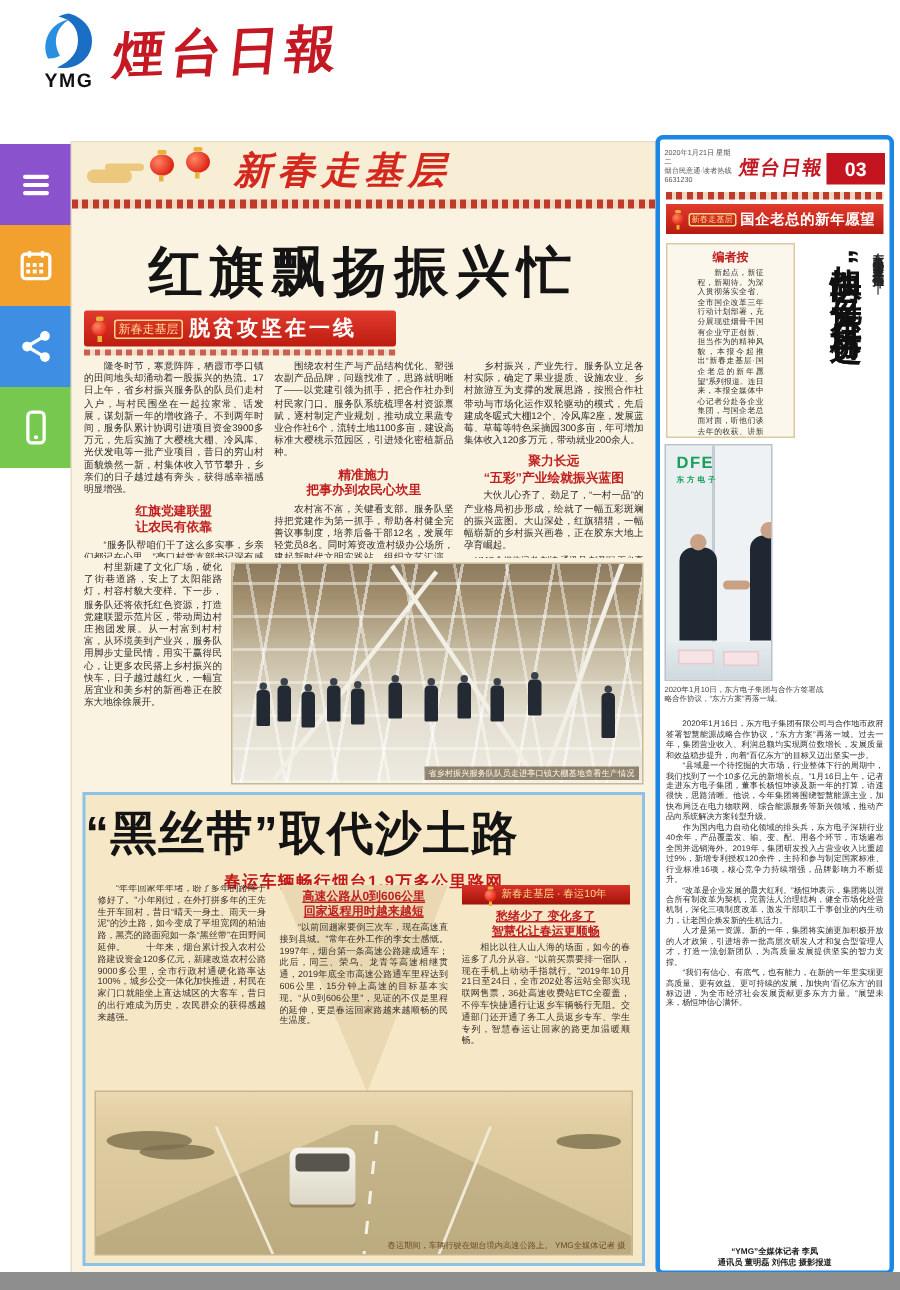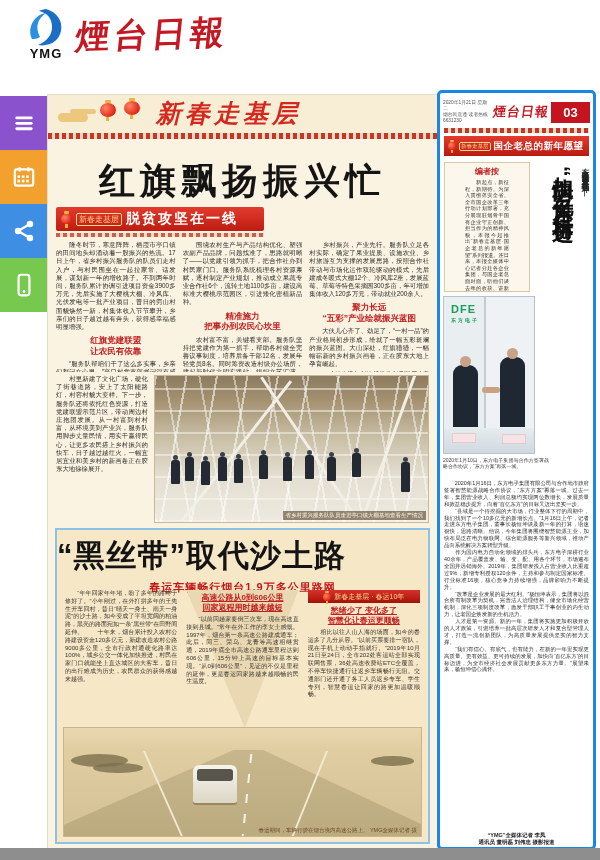--- a/index.html
+++ b/index.html
@@ -115,21 +115,21 @@
   .fb-strip{height:5px;margin:3px 1px;}
   .fb-banner{height:20px;margin:3px 1px 0;background:linear-gradient(180deg,#e23b2e,#b81a10);
     display:flex;align-items:center;gap:3px;padding:0 4px;}
   .fb-badge{font-size:5.5px;color:#ffd98a;border:1px solid #ffd98a;border-radius:2px;padding:0 1px;white-space:nowrap;}
   .fb-banner-title{color:#fff;font-weight:bold;font-size:9.5px;letter-spacing:.5px;white-space:nowrap;}
   .fb-main{position:relative;height:316px;margin-top:4px;}
   .fb-editor{position:absolute;left:1px;top:2px;width:86px;height:130px;background:#fcf7ec;
     border:1px solid #ddc9a0;padding:3px 20px;box-sizing:border-box;overflow:hidden;}
   .fb-editor-title{color:#c02020;font-weight:bold;font-size:8px;text-align:center;margin-bottom:2px;}
   .fb-editor-body{font-size:5.2px;line-height:6.6px;text-align:justify;color:#333;}
-  .fb-photo{position:absolute;left:0;top:136px;width:92px;height:158px;border:1px solid #b8c2c8;overflow:hidden;
+  .fb-photo{position:absolute;left:0;top:136px;width:72px;height:158px;border:1px solid #b8c2c8;overflow:hidden;
     background:linear-gradient(90deg,#e9eef0 0 44%,#c3ccd1 44% 47%,#eef2f4 47% 100%);box-sizing:border-box;}
   .dfe-logo{position:absolute;left:7px;top:7px;color:#17a05a;font-weight:900;font-size:11px;letter-spacing:1px;line-height:11px;}
   .dfe-sub{font-size:5px;letter-spacing:2px;font-weight:bold;color:#17a05a;}
   .man{position:absolute;bottom:26px;width:25px;height:62px;background:#1f2732;border-radius:9px 9px 0 0;}
   .man::before{content:'';position:absolute;top:-9px;left:7px;width:11px;height:11px;border-radius:50%;background:#caa287;}
   .man.m2{height:70px;}
   .hands{position:absolute;left:38px;bottom:60px;width:18px;height:6px;background:#c9a183;border-radius:3px;}
   .fb-table{position:absolute;left:0;right:0;bottom:0;height:25px;background:linear-gradient(180deg,#e6ecef,#cfd9de);}
   .paper{position:absolute;width:22px;height:8px;background:#f6e3e6;border:1px solid #e4c9cd;}
   .fb-photo-cap{position:absolute;left:0;top:297px;width:106px;font-size:5px;line-height:6.2px;

